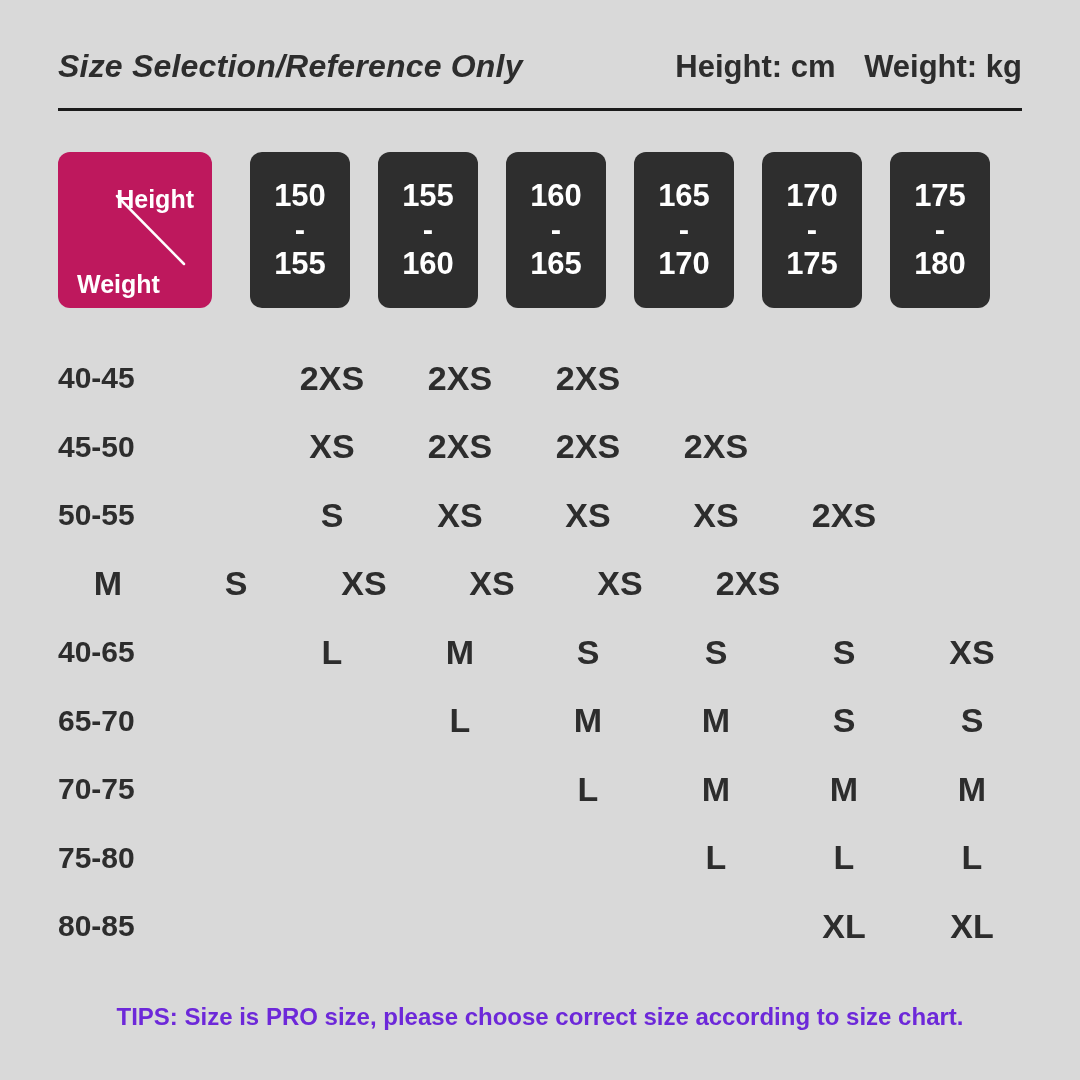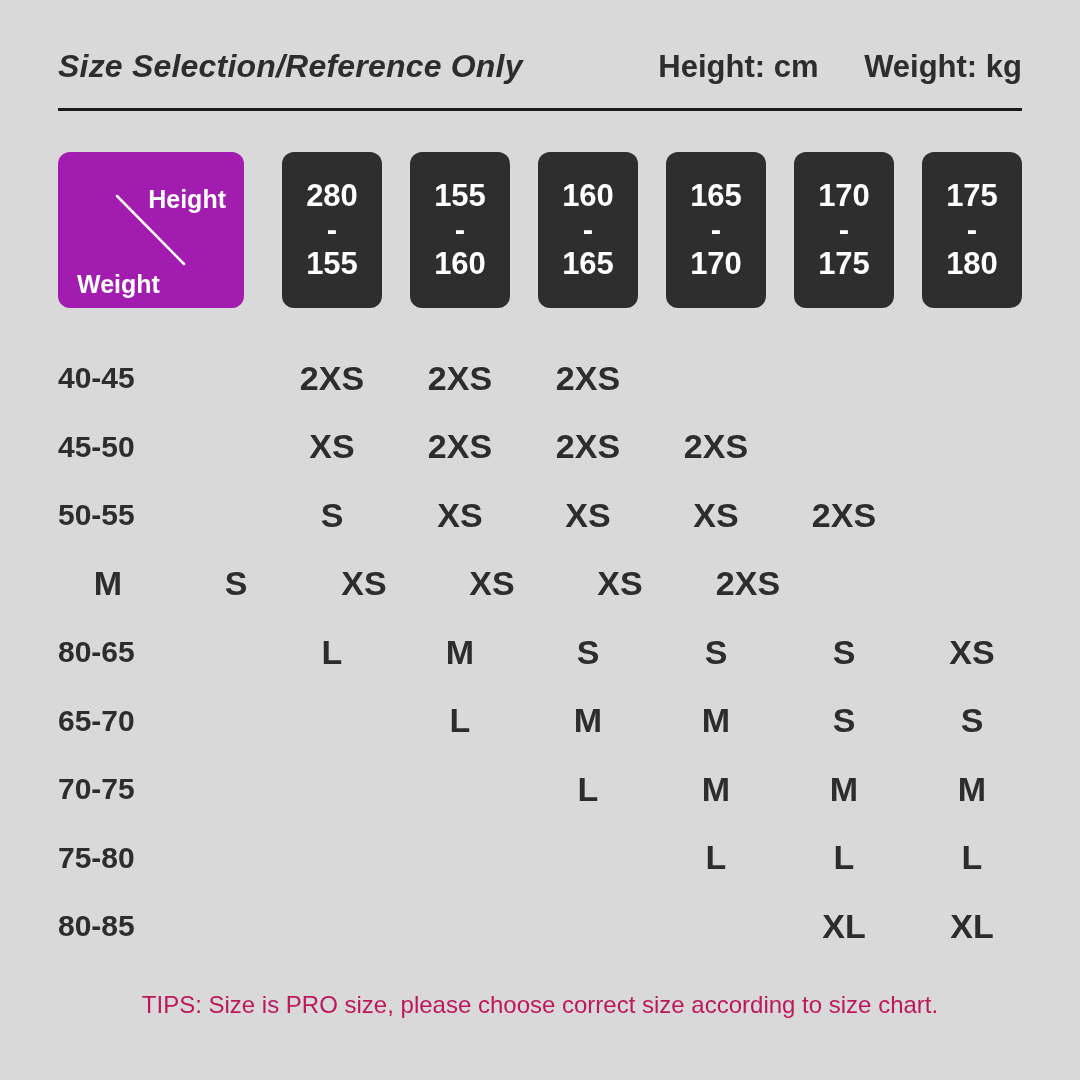--- a/index.html
+++ b/index.html
@@ -23,37 +23,37 @@
     font-size: 32px;
     font-weight: bold;
     letter-spacing: 0.2px;
     font-style: italic;
   }
   .units {
     font-size: 31px;
     font-weight: bold;
     white-space: nowrap;
   }
-  .units .unit + .unit { margin-left: 37px; }
+  .units .unit + .unit { margin-left: 20px; }
   .rule {
     height: 3px;
     background: #1b1b1b;
     margin: 23px 58px 0 58px;
   }
   
   .cells-row {
     display: flex;
     margin: 41px 58px 0 58px;
     height: 156px;
   }
   .corner-cell {
     position: relative;
-    width: 186px;
+    width: 154px;
     margin-right: 38px;
-    background: #a21caf;
+    background: #be185d;
     border-radius: 12px;
     color: #ffffff;
     flex: none;
     text-align: right;
   }
   .corner-cell .h-label {
     position: absolute;
     top: 33px;
     right: 18px;
     font-size: 25px;
@@ -102,24 +102,25 @@
     width: 100px;
     margin-right: 28px;
     text-align: center;
     font-size: 34px;
     font-weight: bold;
     flex: none;
   }
   .size-cell:last-child { margin-right: 0; }
   
   .tips {
-    margin-top: 30px;
+    margin-top: 42px;
     text-align: center;
     font-size: 24px;
-    color: #be185d;
+    color: #6d28d9;
+    font-weight: bold;
   }
 </style>
 </head>
 <body>
 
 <div class="page">
 
   <div class="header">
     <div class="title">Size Selection/Reference Only</div>
     <div class="units">
@@ -132,21 +133,21 @@
 
   <div class="cells-row">
     <div class="corner-cell">
       <svg width="186" height="156" viewBox="0 0 186 156">
         <line x1="59" y1="44" x2="126" y2="112" stroke="#ffffff" stroke-width="2.5" stroke-linecap="round"></line>
       </svg>
       <span class="h-label">Height</span>
       <span class="w-label">Weight</span>
     </div>
     <div class="head-cell">
-      <span>280</span>
+      <span>150</span>
       <span>-</span>
       <span>155</span>
     </div>
     <div class="head-cell">
       <span>155</span>
       <span>-</span>
       <span>160</span>
     </div>
     <div class="head-cell">
       <span>160</span>
@@ -200,21 +201,21 @@
     </div>
     <div class="row">
       <div class="size-cell">M</div>
       <div class="size-cell">S</div>
       <div class="size-cell">XS</div>
       <div class="size-cell">XS</div>
       <div class="size-cell">XS</div>
       <div class="size-cell">2XS</div>
     </div>
     <div class="row">
-      <div class="row-label">80-65</div>
+      <div class="row-label">40-65</div>
       <div class="size-cell">L</div>
       <div class="size-cell">M</div>
       <div class="size-cell">S</div>
       <div class="size-cell">S</div>
       <div class="size-cell">S</div>
       <div class="size-cell">XS</div>
     </div>
     <div class="row">
       <div class="row-label">65-70</div>
       <div class="size-cell"></div>

